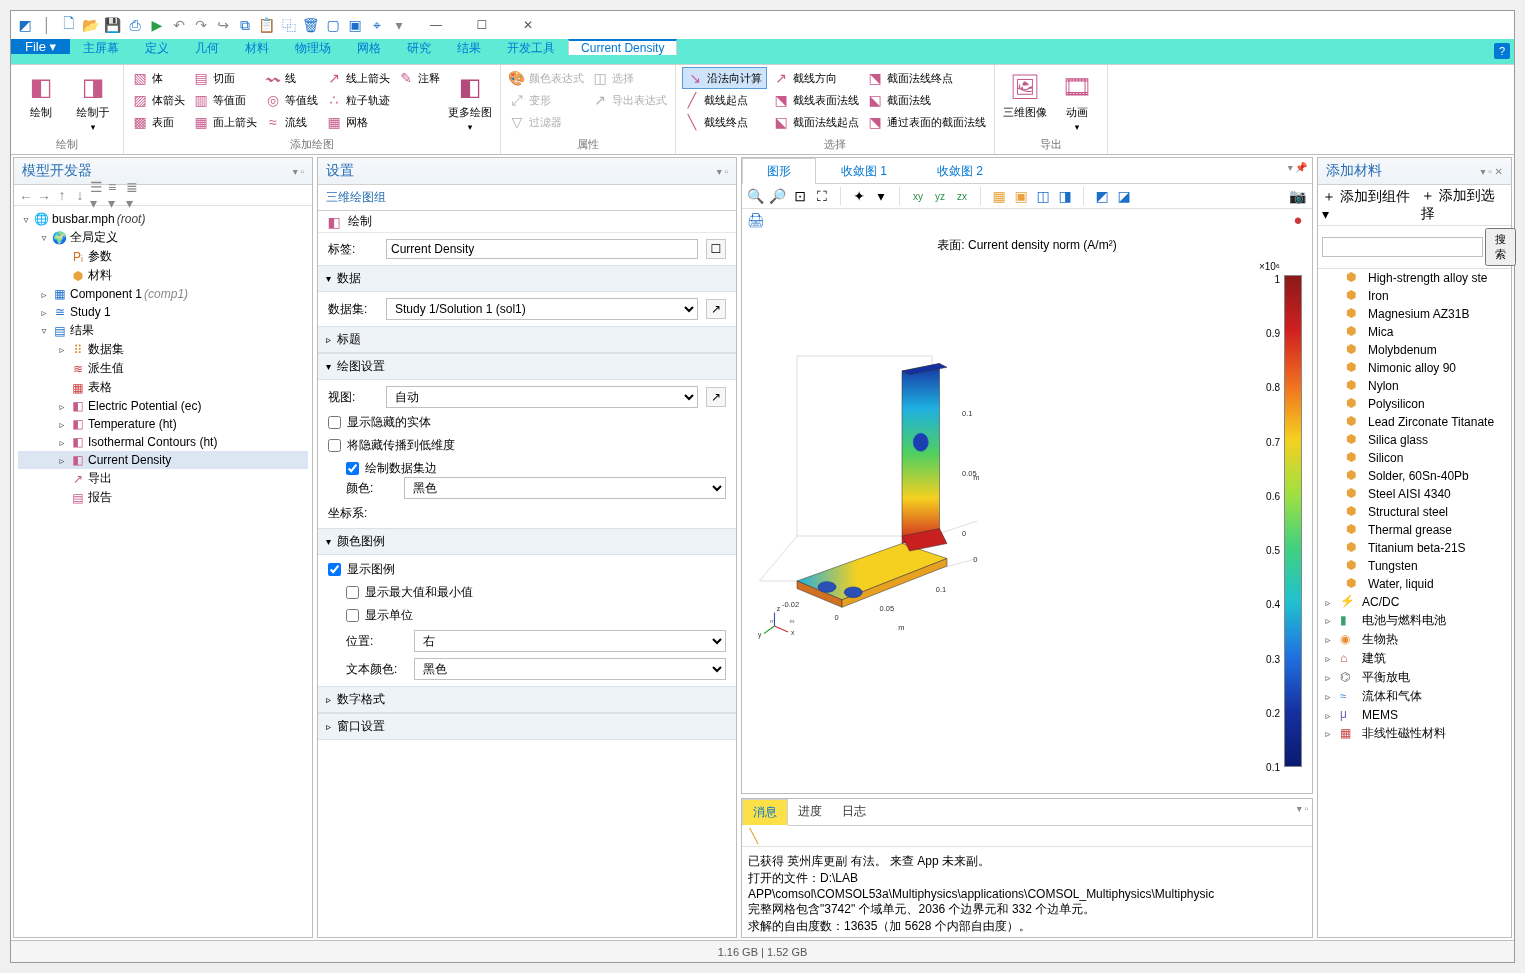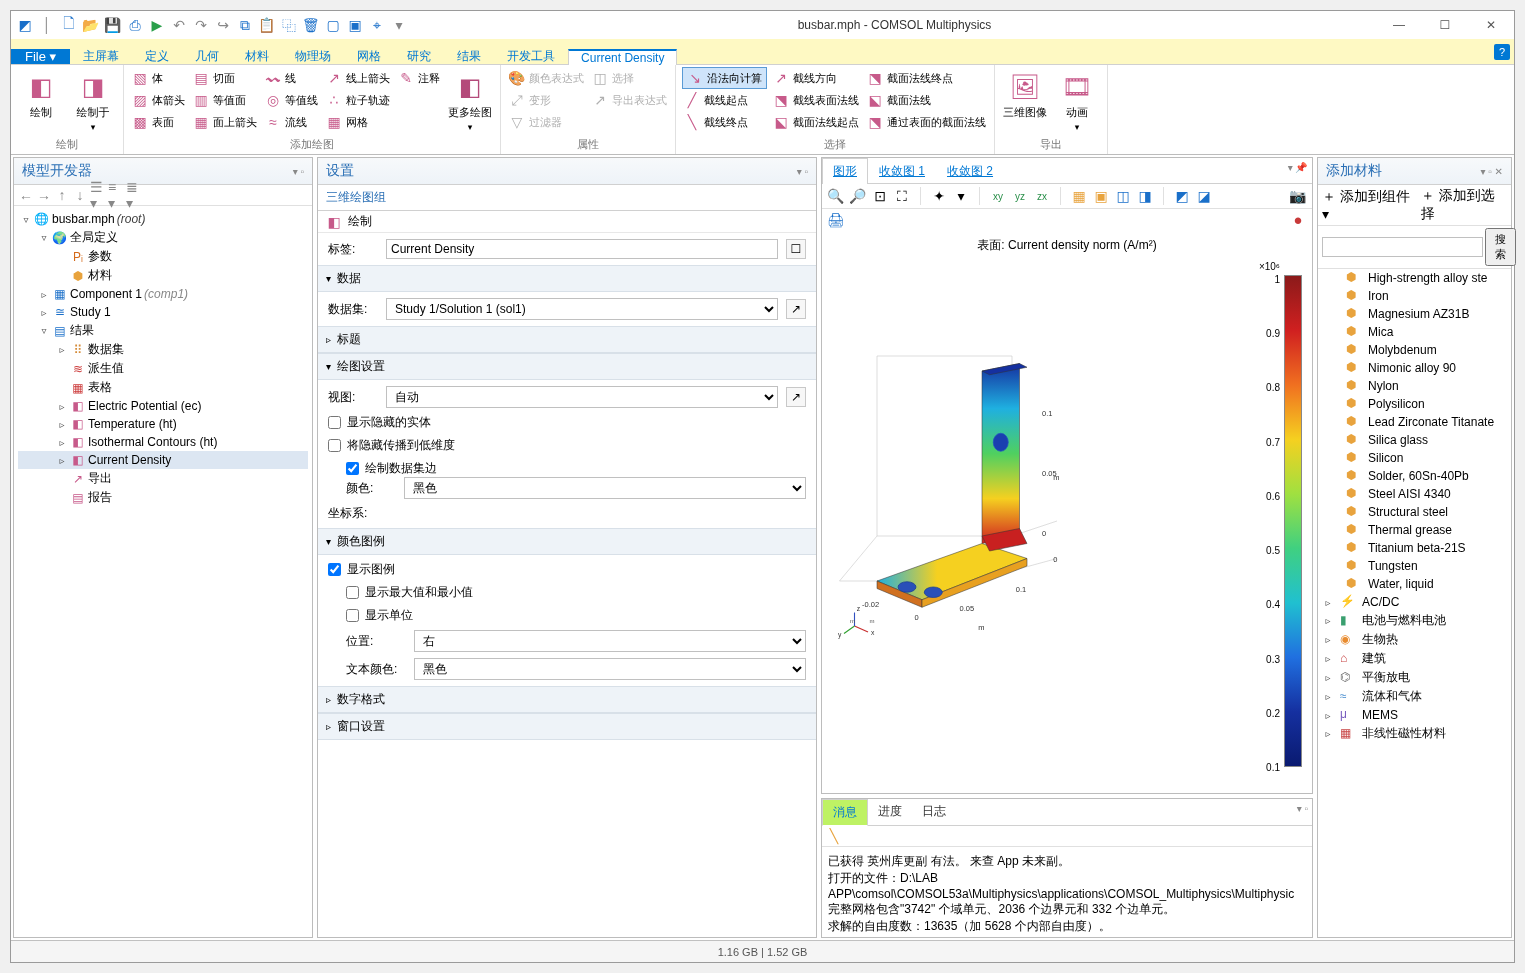--- a/index.html
+++ b/index.html
@@ -7,21 +7,21 @@
 .outer-border { position: absolute; inset: 10px; background: #fff; border: 1px solid #9a9a9a; display: flex; flex-direction: column; }
 
 
 .titlebar { height: 28px; display: flex; align-items: center; background: #fff; font-size: 12px; }
 .titlebar .qat { display: flex; gap: 6px; padding: 0 6px; align-items: center; }
 .titlebar .title { flex: 1; text-align: center; color: #333; }
 .titlebar .winctrl { display: flex; gap: 0; }
 .titlebar .winctrl span { width: 46px; height: 28px; display: flex; align-items: center; justify-content: center; font-size: 12px; color: #555; }
 
 
-.ribbon-tabs { height: 26px; background: #fef9c3; border-bottom: 1px solid #d0d0d0; display: flex; font-size: 12px; align-items: flex-end; }
+.ribbon-tabs { height: 26px; background: #5eead4; border-bottom: 1px solid #d0d0d0; display: flex; font-size: 12px; align-items: flex-start; }
 .file-btn { background: #0078d4; color: #fff; padding: 0 14px; display: flex; align-items: center; gap: 4px; font-size: 13px; }
 .rtab { padding: 0 12px; display: flex; align-items: center; color: #0078d4; border: 1px solid transparent; border-bottom: none; margin-bottom: -1px; }
 .rtab.active { border-color: #d0d0d0; background: #fff; border-top: 2px solid #0078d4; }
 
 
 .ribbon { height: 90px; background: #fff; border-bottom: 1px solid #bcbcbc; display: flex; font-size: 11px; }
 .rgroup { border-right: 1px solid #e0e0e0; padding: 2px 6px; display: flex; flex-direction: column; }
 .rgroup-label { text-align: center; color: #777; font-size: 11px; padding: 2px 0 0 0; }
 .rgroup-body { flex: 1; display: flex; align-items: flex-start; gap: 4px; }
 .rbtn-lg { display: flex; flex-direction: column; align-items: center; width: 48px; padding-top: 4px; gap: 2px; }
@@ -52,33 +52,33 @@
 .sec-body { padding: 6px 10px; display: flex; flex-direction: column; gap: 6px; }
 .frow { display: flex; align-items: center; gap: 8px; }
 .frow label { width: 50px; font-size: 12px; }
 .frow input[type=text], .frow select { flex: 1; font-size: 12px; padding: 2px 4px; border: 1px solid #c0c0c0; background: #fff; }
 .chk { display: flex; align-items: center; gap: 6px; font-size: 12px; }
 .subtitle { color: #2a6fb5; padding: 4px 8px; font-size: 12px; border-bottom: 1px solid #d0d0d0; }
 .sub-tb { padding: 2px 8px; border-bottom: 1px solid #e8e8e8; display:flex; gap:6px; align-items:center; font-size:12px; }
 
 
 .gfx-tabs { display: flex; border-bottom: 1px solid #d0d0d0; font-size: 12px; }
-.gfx-tab { padding: 4px 10px; color: #0078d4; border: 1px solid transparent; border-bottom: none; margin-bottom: -1px; text-decoration: underline; }
+.gfx-tab { padding: 4px 24px; color: #0078d4; border: 1px solid transparent; border-bottom: none; margin-bottom: -1px; }
 .gfx-tab.active { border-color: #d0d0d0; background: #fff; }
 .gfx-toolbar { padding: 3px 6px; display: flex; gap: 6px; border-bottom: 1px solid #e0e0e0; align-items:center; }
 .gfx-canvas { flex: 1; background: #fff; position: relative; }
 
 
 .mat-row { display: flex; align-items: center; gap: 6px; padding: 1px 4px; font-size: 12px; white-space: nowrap; }
 .mat-ico { width: 16px; height: 16px; }
 
 
 .msg-tabs { display: flex; border-bottom: 1px solid #d0d0d0; font-size: 12px; }
 .msg-tab { padding: 4px 10px; color: #333; }
-.msg-tab.active { background: #bef264; border: 1px solid #d0d0d0; border-bottom: 1px solid #fff; margin-bottom: -1px; color:#0078d4; }
+.msg-tab.active { background: #fde047; border: 1px solid #d0d0d0; border-bottom: 1px solid #fff; margin-bottom: -1px; color:#0078d4; }
 .msg-body { flex: 1; padding: 6px; font-size: 12px; overflow: auto; background: #fff; }
 
 
 .statusbar { height: 22px; border-top: 1px solid #c0c0c0; background: #f5f5f5; font-size: 11px; display: flex; align-items: center; justify-content: center; color: #555; }
 
 .disabled { color:#b0b0b0; }
 .highlight-btn { background:#cfe4fa; border:1px solid #5a9bd5; padding:0 4px; }
 .sep { width:1px; background:#e0e0e0; height:18px; margin:0 4px; }
 .tiny-btn { width:20px; height:20px; border:1px solid #c8c8c8; display:inline-flex; align-items:center; justify-content:center; font-size:12px; background:#f7f7f7; }
 .small-help { width:16px;height:16px;background:#0078d4;color:#fff;display:inline-flex;align-items:center;justify-content:center;font-size:11px;border-radius:2px; }
@@ -102,21 +102,20 @@
       <span class="ico16" style="color:#888">↪</span>
       <span class="ico16" style="color:#1a6fc9">⧉</span>
       <span class="ico16" style="color:#1a6fc9">📋</span>
       <span class="ico16" style="color:#1a6fc9">⿻</span>
       <span class="ico16" style="color:#1a6fc9">🗑</span>
       <span class="ico16" style="color:#1a6fc9">▢</span>
       <span class="ico16" style="color:#1a6fc9">▣</span>
       <span class="ico16" style="color:#1a6fc9">⌖</span>
       <span class="ico16" style="color:#888">▾</span>
     </div>
-    <div class="title">busbar.mph - COMSOL Multiphysics</div>
     <div class="winctrl">
       <span>—</span>
       <span>☐</span>
       <span>✕</span>
     </div>
   </div>
 
   <div class="ribbon-tabs">
     <div class="file-btn">File ▾</div>
     <div class="rtab">主屏幕</div>
@@ -433,21 +432,21 @@
           <div class="tree-row">
             <span class="indent"></span>
             <span class="indent"></span>
             <span class="twist"></span>
             <span class="tico" style="color:#c75a8a">▤</span>
             <span>报告</span>
           </div>
         </div>
     </div>
 
-    <div class="panel" style="width:500px">
+    <div class="panel" style="width:420px">
       <div class="panel-title">
         <span>设置</span>
         <span style="font-size:10px;color:#888">▾ ▫</span>
       </div>
       <div class="subtitle">三维绘图组</div>
       <div class="sub-tb">
         <span class="ico16" style="color:#c75a8a">◧</span>
         <span>绘制</span>
       </div>
       <div class="panel-body settings-body">

